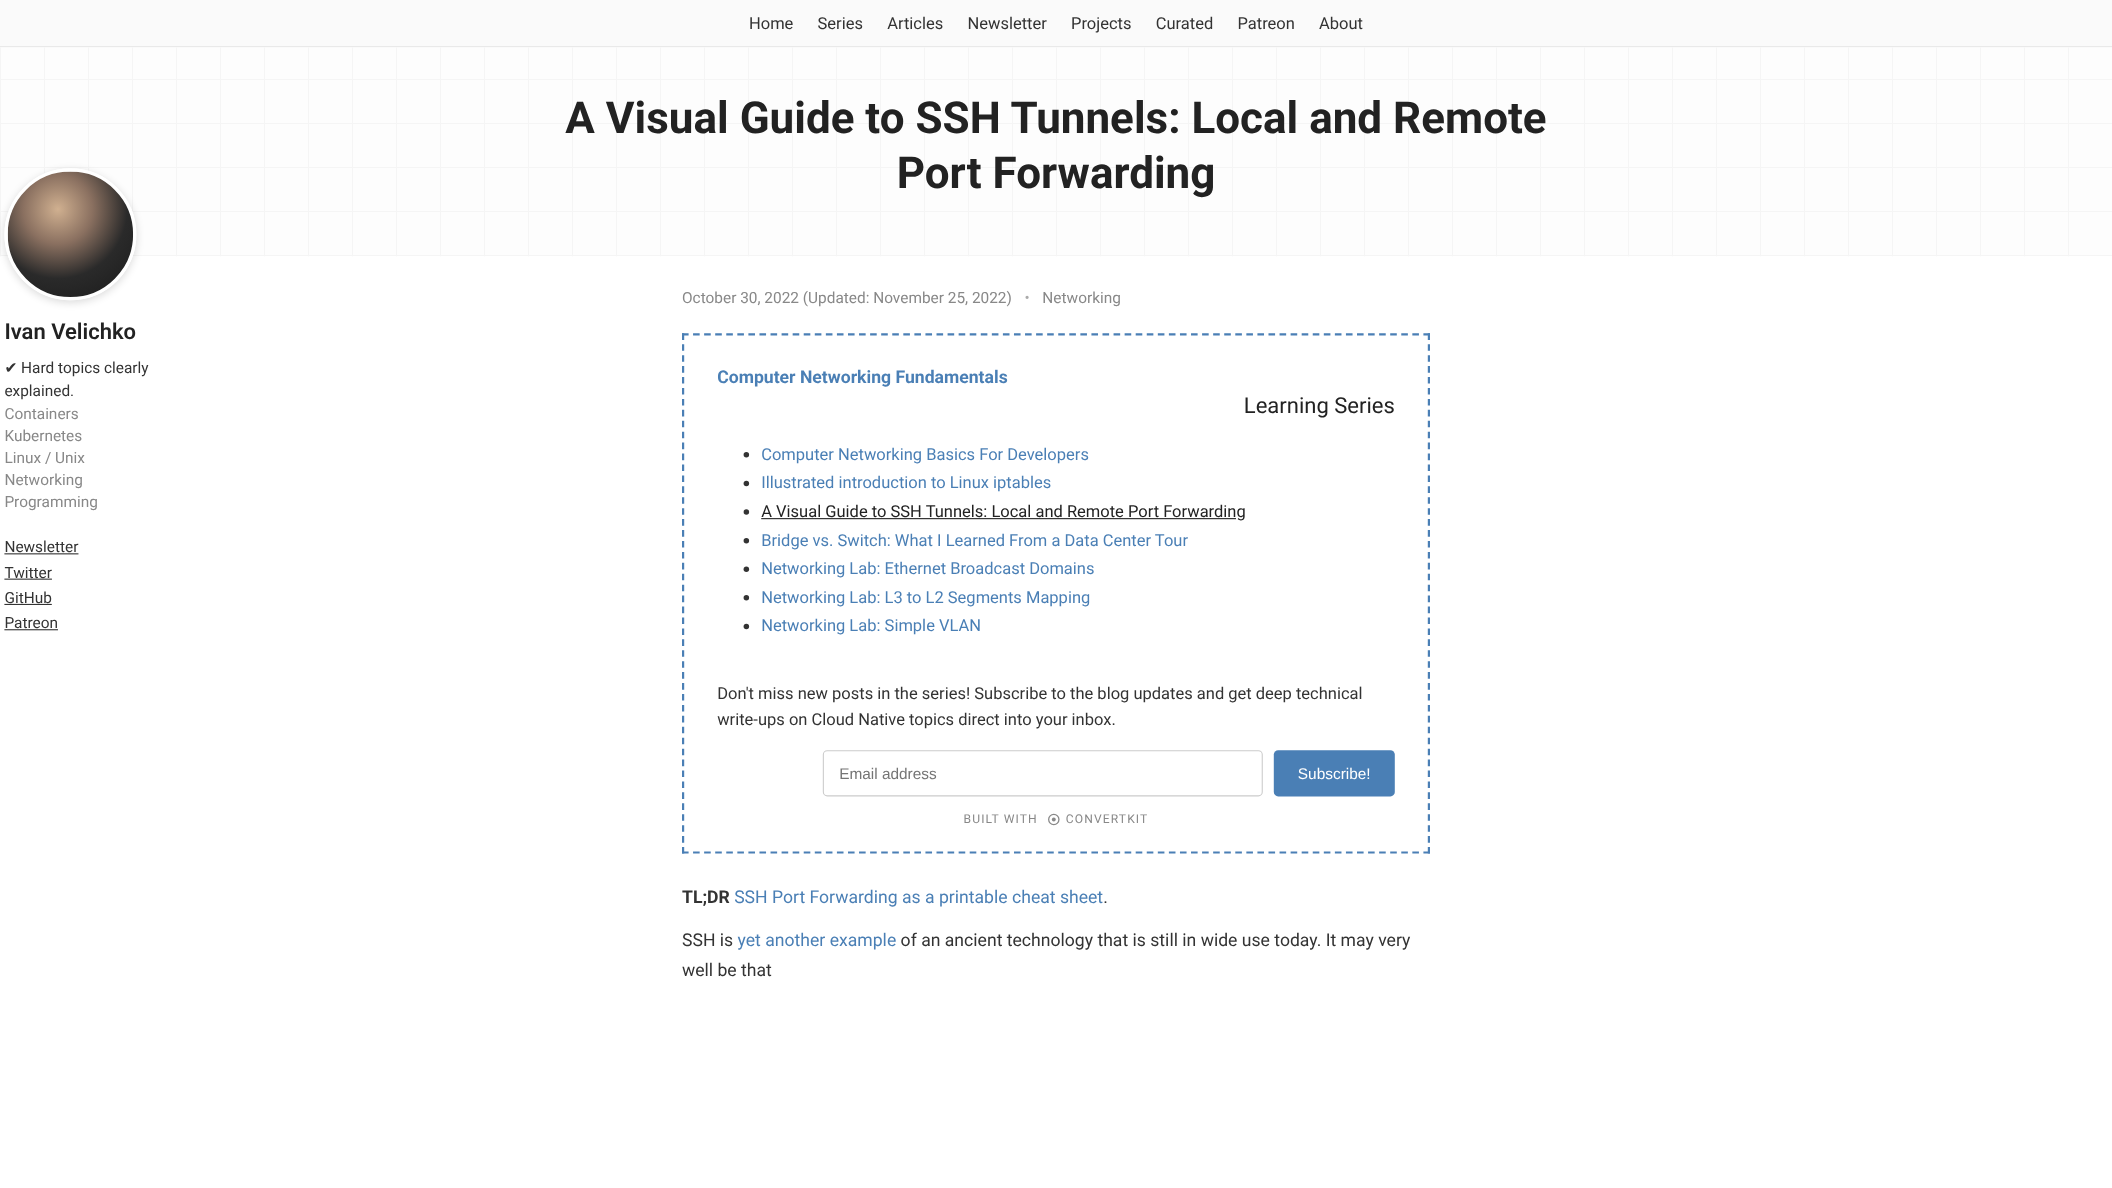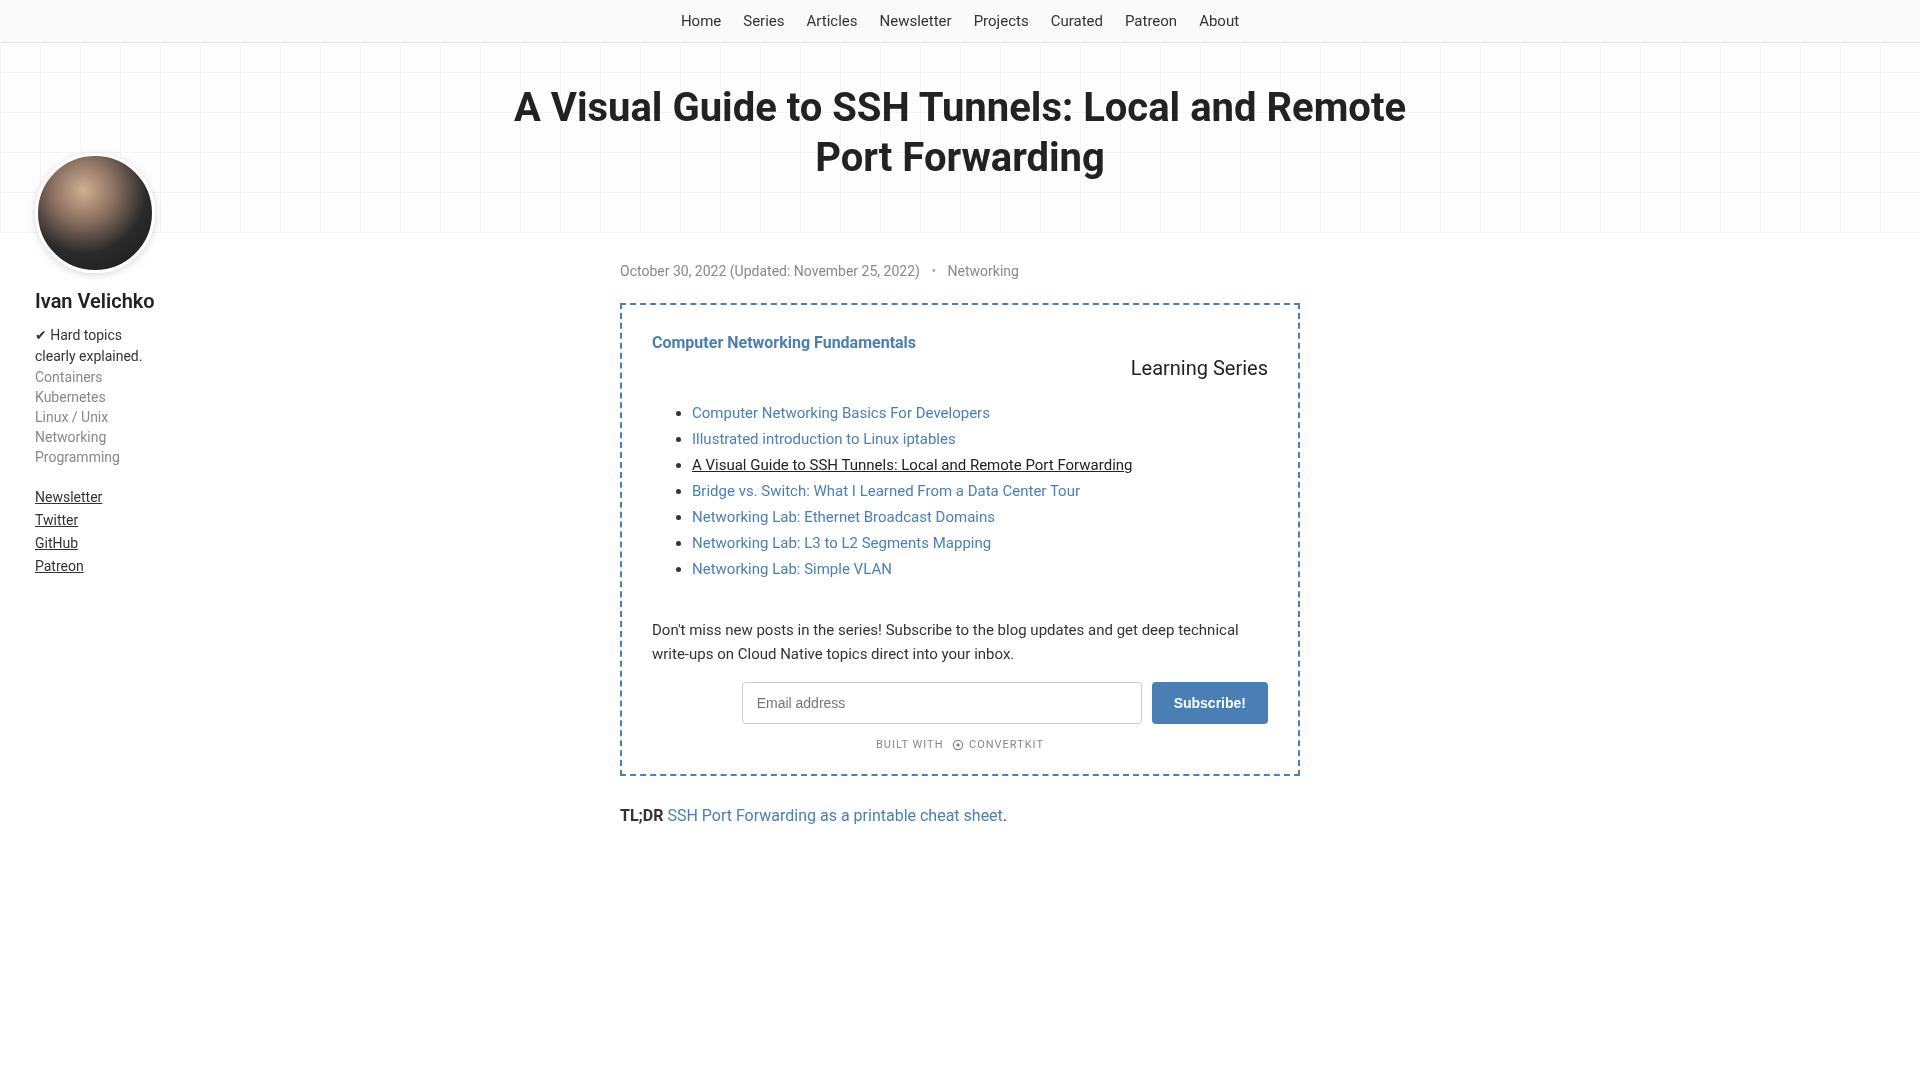--- a/index.html
+++ b/index.html
@@ -39,21 +39,21 @@
       max-width: 900px;
       margin: 0 auto;
       line-height: 1.25;
       color: #222;
     }
     .layout {
       display: flex;
     }
     .sidebar {
       width: 200px;
-      padding: 0 35px;
+      padding: 0 4px;
       flex-shrink: 0;
       margin-top: -80px;
     }
     .avatar {
       width: 120px;
       height: 120px;
       border-radius: 50%;
       background: radial-gradient(circle at 40% 30%, #d0b090 0%, #8a7060 30%, #2a2a2a 60%, #1a1a1a 100%);
       border: 3px solid #fff;
       box-shadow: 0 2px 8px rgba(0,0,0,0.15);
@@ -175,21 +175,21 @@
       border: 1px solid #ccc;
       border-radius: 4px;
       color: #666;
     }
     .subscribe-btn {
       background: #4a7fb5;
       color: #fff;
       border: none;
       padding: 12px 22px;
       font-size: 14px;
-      font-weight: 700;
+      font-weight: 400;
       border-radius: 4px;
       cursor: pointer;
     }
     .convertkit-badge {
       text-align: center;
       font-size: 11px;
       letter-spacing: 1px;
       color: #888;
       text-transform: uppercase;
     }
@@ -291,17 +291,20 @@
           </svg>
         <span>ConvertKit</span>
       </div>
     </div>
 
     <div class="article-body">
       <p>
         <strong>TL;DR</strong>
         <a class="inline-link">SSH Port Forwarding as a printable cheat sheet</a><span>.</span>
       </p>
+      <p>
+        <span>SSH is </span><a class="inline-link-plain">yet another example</a><span> of an ancient technology that is still in wide use today. It may very well be that</span>
+      </p>
     </div>
   </main>
 
   <div class="right-spacer"></div>
 </div>
 
 </body></html>

